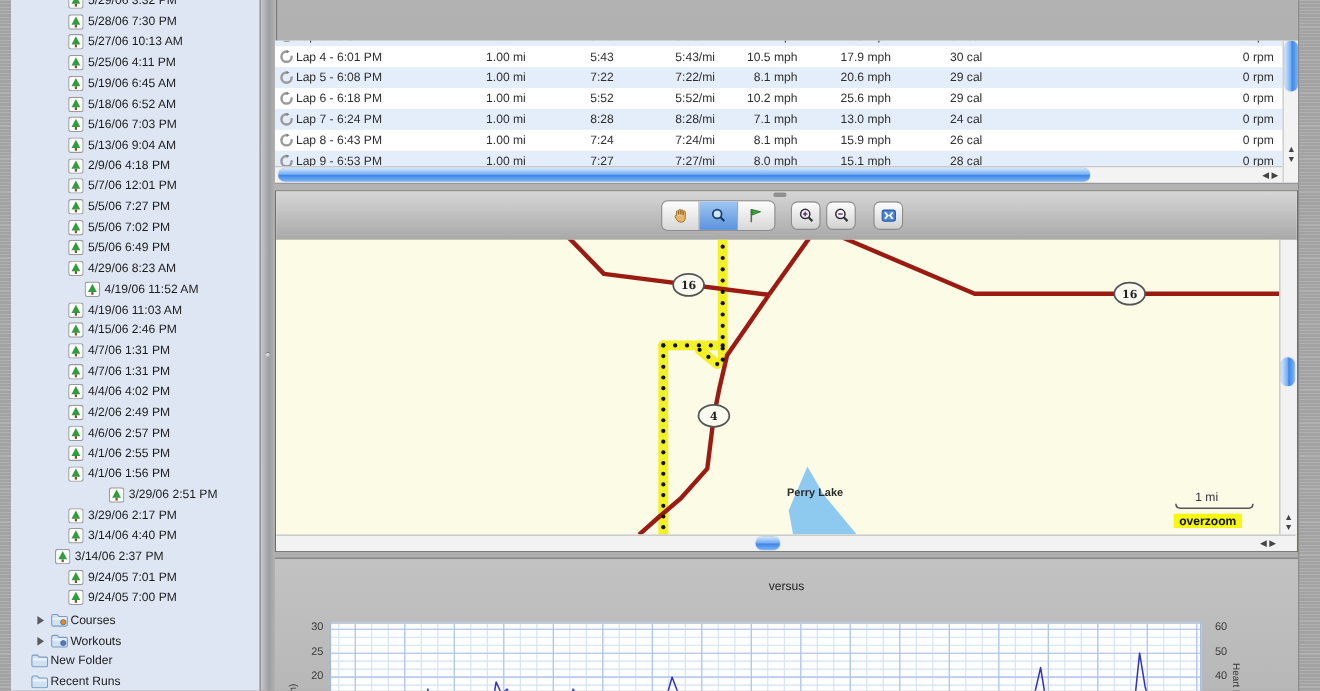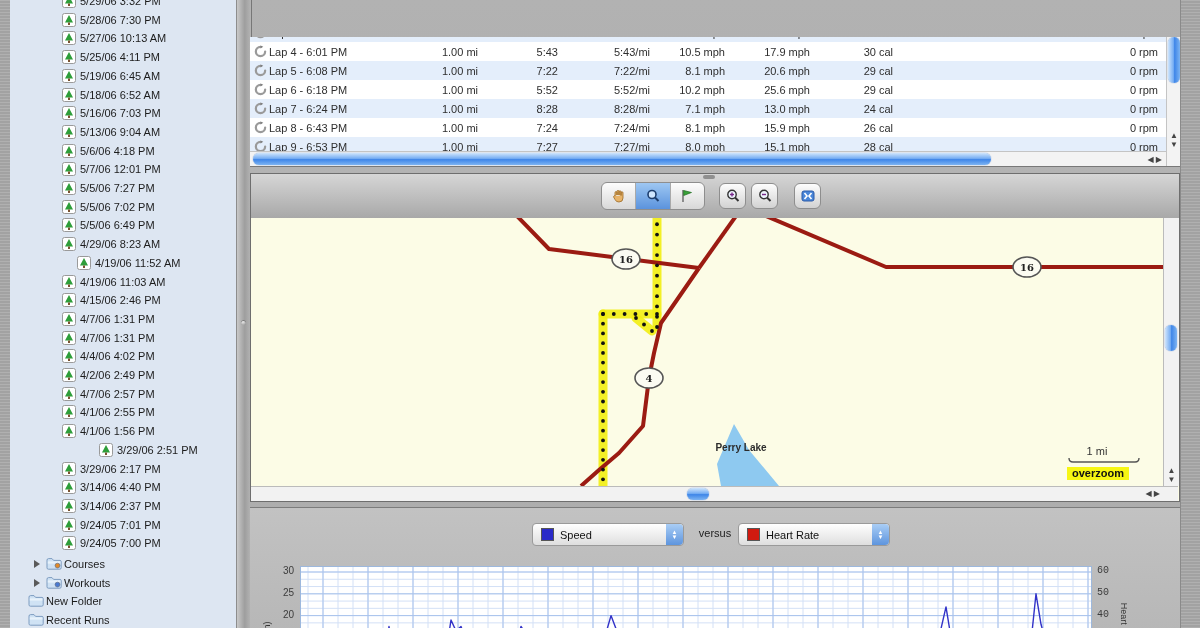--- a/index.html
+++ b/index.html
@@ -69,21 +69,21 @@
   .chart-panel{position:absolute;left:0;top:470px;width:930px;height:158px;overflow:hidden;
     background:linear-gradient(#c2c2c2,#b4b4b4);border-top:1px solid #7c7c7c;}
   .popup{position:absolute;top:15px;width:150px;height:21px;border:1px solid #9a9a9a;border-radius:4px;
     background:linear-gradient(#ffffff,#dedede);display:flex;align-items:center;font-size:11px;color:#111;}
   .popup .sw{width:11px;height:11px;margin:0 6px 0 8px;border:1px solid #555;}
   .popup .cap{margin-left:auto;width:17px;height:21px;border-radius:0 4px 4px 0;
     background:linear-gradient(#a9cdf5,#5e95de);display:flex;flex-direction:column;align-items:center;justify-content:center;
     color:#fff;font-size:6px;line-height:5px;}
   .versus{position:absolute;top:19px;font-size:11px;color:#222;}
   .tick{position:absolute;font-size:10px;color:#3c3c3c;width:26px;}
-  .tick.l{text-align:right;} .tick.r{text-align:left;font-family:Liberation Mono, monospace;}
+  .tick.l{text-align:right;} .tick.r{text-align:center;}
   .axis-label{position:absolute;width:110px;height:13px;font-size:9px;color:#333;text-align:center;white-space:nowrap;}
   .chart-frame{position:absolute;left:50px;top:58px;width:790px;height:100px;background:#fff;border:1px solid #9db8dd;border-bottom:none;}
 </style>
 </head>
 <body>
 
 <div class="window">
   <div class="edge left metal-tex"></div>
 
   <div class="sidebar" id="sidebar">
@@ -150,21 +150,21 @@
             <rect x="6" y="9.5" width="2" height="2.5" fill="#7a5230"></rect>
           </svg></span>
         <span>5/13/06 9:04 AM</span>
       </div>
       <div class="src-item" style="left: 52px; top: 141.6px;">
         <span class="ic"><svg width="14" height="14" viewBox="0 0 14 14">
             <rect x="0.5" y="0.5" width="13" height="13" rx="2" fill="#fff" stroke="#9a9a9a"></rect>
             <path d="M7 2 L11 9.5 L3 9.5 Z" fill="#2e9e3a"></path>
             <rect x="6" y="9.5" width="2" height="2.5" fill="#7a5230"></rect>
           </svg></span>
-        <span>5/6/06 4:18 PM</span>
+        <span>2/9/06 4:18 PM</span>
       </div>
       <div class="src-item" style="left: 52px; top: 160.3px;">
         <span class="ic"><svg width="14" height="14" viewBox="0 0 14 14">
             <rect x="0.5" y="0.5" width="13" height="13" rx="2" fill="#fff" stroke="#9a9a9a"></rect>
             <path d="M7 2 L11 9.5 L3 9.5 Z" fill="#2e9e3a"></path>
             <rect x="6" y="9.5" width="2" height="2.5" fill="#7a5230"></rect>
           </svg></span>
         <span>5/7/06 12:01 PM</span>
       </div>
       <div class="src-item" style="left: 52px; top: 179px;">
@@ -254,21 +254,21 @@
             <rect x="6" y="9.5" width="2" height="2.5" fill="#7a5230"></rect>
           </svg></span>
         <span>4/2/06 2:49 PM</span>
       </div>
       <div class="src-item" style="left: 52px; top: 384.7px;">
         <span class="ic"><svg width="14" height="14" viewBox="0 0 14 14">
             <rect x="0.5" y="0.5" width="13" height="13" rx="2" fill="#fff" stroke="#9a9a9a"></rect>
             <path d="M7 2 L11 9.5 L3 9.5 Z" fill="#2e9e3a"></path>
             <rect x="6" y="9.5" width="2" height="2.5" fill="#7a5230"></rect>
           </svg></span>
-        <span>4/7/06 2:57 PM</span>
+        <span>4/6/06 2:57 PM</span>
       </div>
       <div class="src-item" style="left: 52px; top: 403.4px;">
         <span class="ic"><svg width="14" height="14" viewBox="0 0 14 14">
             <rect x="0.5" y="0.5" width="13" height="13" rx="2" fill="#fff" stroke="#9a9a9a"></rect>
             <path d="M7 2 L11 9.5 L3 9.5 Z" fill="#2e9e3a"></path>
             <rect x="6" y="9.5" width="2" height="2.5" fill="#7a5230"></rect>
           </svg></span>
         <span>4/1/06 2:55 PM</span>
       </div>
       <div class="src-item" style="left: 52px; top: 422.1px;">
@@ -296,21 +296,21 @@
         <span>3/29/06 2:17 PM</span>
       </div>
       <div class="src-item" style="left: 52px; top: 478.2px;">
         <span class="ic"><svg width="14" height="14" viewBox="0 0 14 14">
             <rect x="0.5" y="0.5" width="13" height="13" rx="2" fill="#fff" stroke="#9a9a9a"></rect>
             <path d="M7 2 L11 9.5 L3 9.5 Z" fill="#2e9e3a"></path>
             <rect x="6" y="9.5" width="2" height="2.5" fill="#7a5230"></rect>
           </svg></span>
         <span>3/14/06 4:40 PM</span>
       </div>
-      <div class="src-item" style="left: 52px; top: 496.9px;">
+      <div class="src-item" style="left: 40px; top: 496.9px;">
         <span class="ic"><svg width="14" height="14" viewBox="0 0 14 14">
             <rect x="0.5" y="0.5" width="13" height="13" rx="2" fill="#fff" stroke="#9a9a9a"></rect>
             <path d="M7 2 L11 9.5 L3 9.5 Z" fill="#2e9e3a"></path>
             <rect x="6" y="9.5" width="2" height="2.5" fill="#7a5230"></rect>
           </svg></span>
         <span>3/14/06 2:37 PM</span>
       </div>
       <div class="src-item" style="left: 52px; top: 515.6px;">
         <span class="ic"><svg width="14" height="14" viewBox="0 0 14 14">
             <rect x="0.5" y="0.5" width="13" height="13" rx="2" fill="#fff" stroke="#9a9a9a"></rect>
@@ -618,31 +618,21 @@
           <div class="sb-arrows" style="bottom:2px;">▲<br>▼</div>
         </div>
       </div>
       <div class="map-hscroll">
         <div class="aqua-thumb-h" style="left:436px;width:22px;"></div>
         <div style="position:absolute;right:18px;top:2px;font-size:8px;color:#444;">◀&nbsp;▶</div>
       </div>
     </div>
 
     <div class="chart-panel">
-      <div class="popup" style="left:282px">
-        <span class="sw" id="sw-left" style="background: rgb(42, 42, 200);"></span>
-        <span>Speed</span>
-        <span class="cap">▲<br>▼</span>
-      </div>
       <div class="versus" style="left:442px;width:46px;text-align:center;">versus</div>
-      <div class="popup" style="left:488px">
-        <span class="sw" id="sw-right" style="background: rgb(208, 26, 16);"></span>
-        <span>Heart Rate</span>
-        <span class="cap">▲<br>▼</span>
-      </div>
 
       <div class="axis-label" style="left:-37px;top:133px;transform:rotate(-90deg);">Speed (mph)</div>
       <div class="axis-label" style="left:817px;top:123px;transform:rotate(90deg);">Heart Rate (bpm)</div>
 
       <div class="chart-frame">
         <svg id="chart-svg" width="790" height="100" viewBox="0 0 790 100">
             <line x1="7" y1="0" x2="7" y2="100" stroke="#d3e0f6" stroke-width="1"></line>
             <line x1="22" y1="0" x2="22" y2="100" stroke="#d3e0f6" stroke-width="1"></line>
             <line x1="37" y1="0" x2="37" y2="100" stroke="#d3e0f6" stroke-width="1"></line>
             <line x1="52" y1="0" x2="52" y2="100" stroke="#d3e0f6" stroke-width="1"></line>

